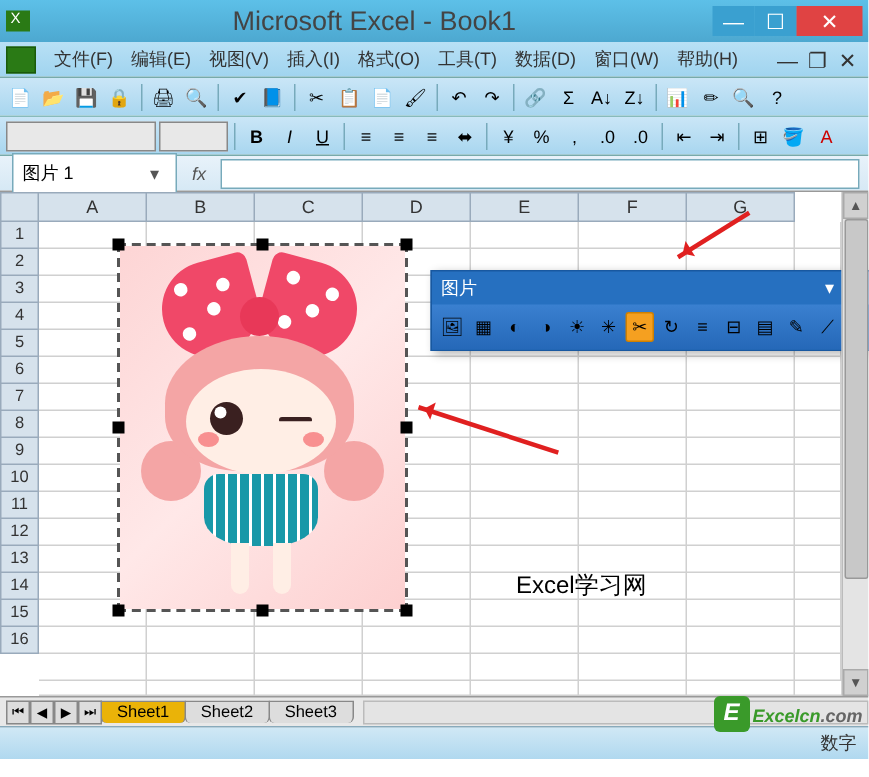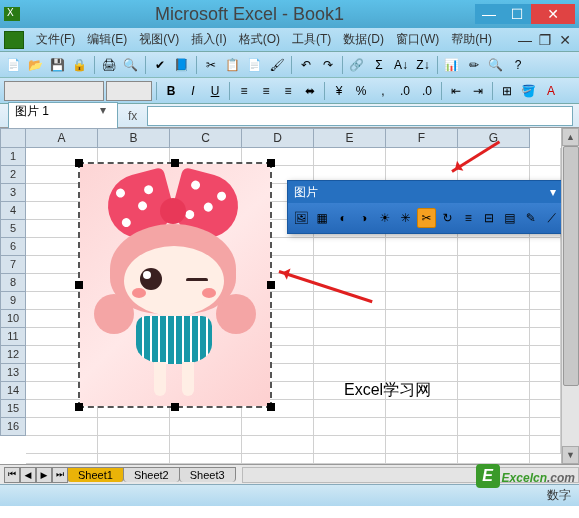--- a/index.html
+++ b/index.html
@@ -16,23 +16,23 @@
 .menubar{height:24px;background:linear-gradient(#b8e0f5,#a0d4ef);display:flex;align-items:center;padding:0 4px;border-bottom:1px solid #7aa}
 .menu-icon{width:20px;height:18px;background:#2a7a15;margin-right:6px;border:1px solid #1a5a0a}
 .menu-item{padding:2px 6px;color:#333;cursor:pointer}
 .toolbar{height:26px;background:linear-gradient(#cae6f7,#a8d6ef);display:flex;align-items:center;padding:0 4px;gap:2px;border-bottom:1px solid #8bb}
 .tb-btn{width:20px;height:20px;display:flex;align-items:center;justify-content:center;cursor:pointer;border:1px solid transparent;border-radius:2px}
 .tb-sep{width:1px;height:18px;background:#7ab;margin:0 2px}
 .formatbar{height:26px;background:linear-gradient(#cae6f7,#a8d6ef);display:flex;align-items:center;padding:0 4px;gap:2px;border-bottom:1px solid #7aa}
 .fb-drop{width:100px;height:20px;background:#fff;border:1px solid #888;display:flex;align-items:center;padding:0 4px}
 .fb-drop.disabled{background:#e8e8e8;color:#aaa}
 .namebox-row{height:24px;background:linear-gradient(#e8f2fa,#d6e9f5);display:flex;align-items:center;border-bottom:1px solid #999}
-.namebox{width:110px;height:28px;background:#fff;border:1px solid #7ab;margin-left:8px;display:flex;padding:0 6px}
+.namebox{width:110px;height:28px;background:#fff;border:1px solid #7ab;margin-left:8px;display:flex;align-items:center;padding:0 6px}
 .namebox-dd{width:16px;text-align:center;color:#555}
-.fx-label{padding:0 10px;color:#555}
+.fx-label{padding:0 10px;font-style:italic;color:#555}
 .formula-bar{flex:1;height:20px;background:#fff;border:1px solid #7ab;margin-right:6px}
 .sheet-area{position:relative;height:336px;display:flex}
 .corner{width:26px;height:20px;background:#d6e2ec;border:1px solid #9ab}
 .col-headers{display:flex;height:20px}
 .col-h{width:72px;height:20px;background:#d6e2ec;border:1px solid #9ab;border-left:none;text-align:center;line-height:18px;color:#333}
 .row-headers{position:absolute;top:20px;left:0;width:26px}
 .row-h{height:18px;background:#d6e2ec;border:1px solid #9ab;border-top:none;text-align:center;line-height:16px;color:#333;font-size:11px}
 .grid{position:absolute;top:20px;left:26px;right:18px;bottom:0;background:#fff}
 .gcell{position:absolute;border-right:1px solid #d0d0d0;border-bottom:1px solid #d0d0d0}
 .pic-obj{position:absolute;left:52px;top:14px;width:194px;height:246px;border:2px dashed #555}

